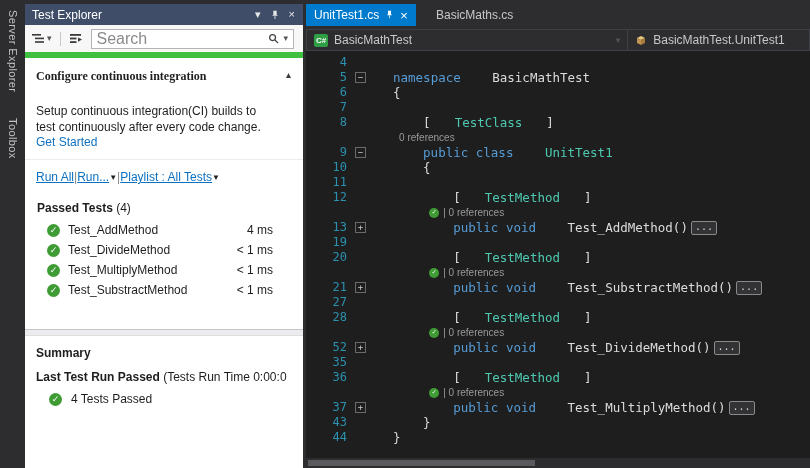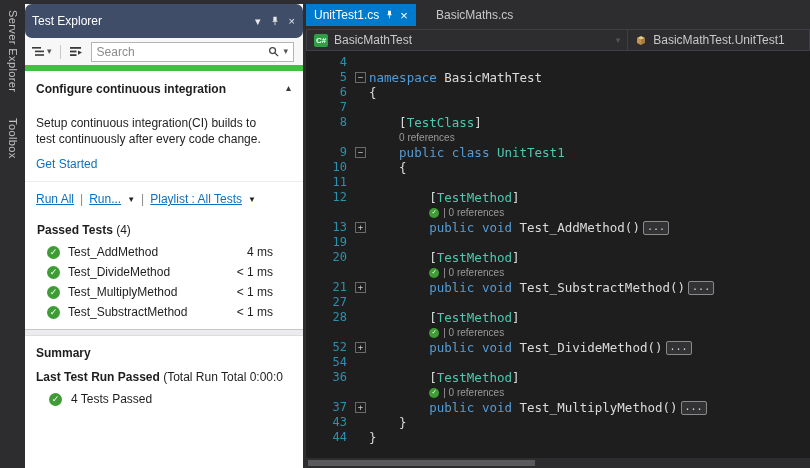--- a/index.html
+++ b/index.html
@@ -7,44 +7,44 @@
   body { font-family:"Liberation Sans", sans-serif; }
 
   .app { display:flex; width:810px; height:468px; background:#2d2d30; padding-top:4px; }
 
   
   .side-strip { width:25px; flex:none; display:flex; flex-direction:column; gap:26px; padding-top:6px; align-items:center; }
   .vtab { writing-mode:vertical-rl; font-size:11px; color:#c2c2c2; cursor:pointer; letter-spacing:.4px; }
 
   
   .te-panel { width:278px; flex:none; display:flex; flex-direction:column; background:#fff; margin-right:3px; }
-  .te-title { height:34px; flex:none; background:var(--panel-title-bg,#3f4d68); color:#fff; display:flex; align-items:center; padding:0 8px 0 7px; font-size:12px;border-radius:7px; }
+  .te-title { height:21px; flex:none; background:var(--panel-title-bg,#3f4d68); color:#fff; display:flex; align-items:center; padding:0 8px 0 7px; font-size:12px; }
   .te-title-text { flex:1; white-space:nowrap; }
   .te-title-icons { display:flex; gap:9px; align-items:center; color:#e8e8e8; }
   .tbtn { font-size:11px; line-height:1; cursor:pointer; display:inline-flex; align-items:center; }
   .te-toolbar { height:27px; flex:none; background:#f7f7f7; display:flex; align-items:center; padding:0 9px 0 7px; gap:4px; }
   .icon-btn { display:inline-flex; align-items:center; gap:2px; color:#3a3a3a; cursor:pointer; }
   .caret { font-size:9px; color:#555; line-height:1; }
   .vsep { width:1px; height:14px; background:#c9c9c9; margin:0 4px; }
   .search-box { flex:1; height:20px; min-width:0; border:1px solid #b4b4b4; background:#fff; display:flex; align-items:center; margin-left:5px; padding:0 5px 0 5px; }
-  .search-box input { flex:1; min-width:0; border:none; outline:none; font-size:12px; color:#333; font-family:inherit; background:transparent; }
+  .search-box input { flex:1; min-width:0; border:none; outline:none; font-size:16px; color:#333; font-family:inherit; background:transparent; }
   .search-box input::placeholder { color:#8a8a8a; }
   .search-icons { display:flex; align-items:center; gap:4px; color:#444; }
   .te-progress { height:6px; flex:none; background:var(--progress-green,#3fc13f); }
 
   .te-body { flex:1; background:#fff; overflow:hidden; font-size:12px; color:#1e1e1e; }
   .ci { padding:11px 12px 10px 11px; border-bottom:1px solid #ececec; }
-  .ci-head { display:flex; align-items:flex-start; }
+  .ci-head { display:flex; align-items:flex-start;font-family:Liberation Serif, serif; }
   .ci-title { font-weight:bold; flex:1; }
   .ci-collapse { color:#3a3a3a; font-size:10px; cursor:pointer; }
   .ci-text { margin-top:19px; line-height:1.35; padding-right:14px; }
   .link { color:var(--link-blue,#0e70c0); text-decoration:none; cursor:pointer; display:inline-block; }
-  .ci .link { margin-top:10px; }
+  .ci .link { }
   .u { text-decoration:underline; }
-  .run-row { padding:10px 10px 0 11px; display:flex; align-items:center; gap:6px; white-space:nowrap; }
+  .run-row { padding:10px 10px 0 11px; display:flex; align-items:center; white-space:nowrap; }
   .sep { color:#8a8a8a; }
   .dcaret { font-size:8px; color:#1e1e1e; cursor:pointer; }
   .passed-head { padding:17px 10px 5px 12px; }
   .b { font-weight:bold; }
   .test-row { display:flex; align-items:center; height:20px; padding:0 30px 0 22px; gap:8px; cursor:pointer; }
   .test-row .name { flex:1; white-space:nowrap; overflow:hidden; }
   .test-row .dur { flex:none; }
   .pass { width:13px; height:13px; border-radius:50%; background:var(--pass-green,#3f9c35); color:#fff; font-size:9px; display:inline-flex; align-items:center; justify-content:center; flex:none; }
   .pass.small { width:10px; height:10px; font-size:7px; margin-right:4px; }
   .te-splitter { height:7px; flex:none; background:#ececf0; border-top:1px solid #c6c6c6; border-bottom:1px solid #dddddd; cursor:row-resize; }
@@ -64,21 +64,21 @@
   .nav-left .nav-text { flex:1; white-space:nowrap; overflow:hidden; }
   .nav-right { flex:1; min-width:0; display:flex; align-items:center; gap:6px; padding:0 7px; cursor:pointer; white-space:nowrap; overflow:hidden; }
   .csicon { width:14px; height:13px; flex:none; background:#2f9e44; color:#fff; font-size:8px; font-weight:bold; border-radius:2px; display:inline-flex; align-items:center; justify-content:center; }
 
   .code { flex:1; background:var(--editor-bg,#1e1e1e); font-family:"DejaVu Sans Mono","Liberation Mono",monospace; font-size:12.5px; line-height:15px; padding-top:4px; overflow:hidden; }
   .code-row { display:flex; height:15px; align-items:center; white-space:pre; }
   .ln { width:46px; flex:none; text-align:right; padding-right:5px; color:var(--line-number-blue,#2b91af); font-size:12px; }
   .fold { width:17px; flex:none; display:flex; align-items:center; justify-content:center; }
   .foldbox { width:11px; height:11px; border:1px solid #6a6a6a; color:#c8c8c8; background:var(--editor-bg,#1e1e1e); font-size:9px; line-height:1; display:flex; align-items:center; justify-content:center; cursor:pointer; }
   .content { flex:1; min-width:0; display:flex; align-items:center; color:var(--plain-code,#dcdcdc); }
-  .tok { white-space:pre; }
+  .tok { white-space:pre;margin-left:24px; }
   .kw { color:var(--keyword-blue,#569cd6); }
   .type { color:var(--type-teal,#4ec9b0); }
   .plain { color:var(--plain-code,#dcdcdc); }
   .collapsed { flex:none; border:1px solid #8a8a8a; background:#333336; color:#d4d4d4; font-size:10px; line-height:8px; padding:1px 3px 3px; margin-left:3px; border-radius:2px; cursor:pointer; }
   .lens-text { font-family:"Liberation Sans",sans-serif; font-size:10px; color:var(--codelens-gray,#9a9a9a); cursor:pointer; }
   .hscroll { height:10px; flex:none; background:#2d2d30; position:relative; cursor:pointer; }
   .hscroll .thumb { position:absolute; left:2px; top:2px; height:6px; width:45%; background:#5a5a5e; }
 </style>
 </head>
 <body>
@@ -184,21 +184,21 @@
             <span class="dur">&lt; 1 ms</span>
           </div>
         </div>
     </div>
 
     <div class="te-splitter"></div>
 
     <div class="te-summary">
       <div class="b">Summary</div>
       <div class="sum-line">
-        <span class="b">Last Test Run Passed</span><span> (Total Run Total 0:00:0</span>
+        <span class="b">Last Test Run Passed</span><span> (Tests Run Time 0:00:0</span>
       </div>
       <div class="sum-pass">
         <span class="pass">✓</span>
         <span>4 Tests Passed</span>
       </div>
     </div>
   </div>
 
   <div class="editor">
     <div class="tabbar">
@@ -247,21 +247,21 @@
         <div class="code-row"><span class="ln"></span><span class="fold"></span><span class="content" style="padding-left: 8ch;"><span class="pass small">✓</span><span class="lens-text">| 0 references</span></span></div>
         <div class="code-row"><span class="ln">13</span><span class="fold"><span class="foldbox">+</span></span><span class="content" style="padding-left: 8ch;"><span class="tok kw">public void </span><span class="tok plain">Test_AddMethod()</span><span class="collapsed">...</span></span></div>
         <div class="code-row"><span class="ln">19</span><span class="fold"></span><span class="content"></span></div>
         <div class="code-row"><span class="ln">20</span><span class="fold"></span><span class="content" style="padding-left: 8ch;"><span class="tok plain">[</span><span class="tok type">TestMethod</span><span class="tok plain">]</span></span></div>
         <div class="code-row"><span class="ln"></span><span class="fold"></span><span class="content" style="padding-left: 8ch;"><span class="pass small">✓</span><span class="lens-text">| 0 references</span></span></div>
         <div class="code-row"><span class="ln">21</span><span class="fold"><span class="foldbox">+</span></span><span class="content" style="padding-left: 8ch;"><span class="tok kw">public void </span><span class="tok plain">Test_SubstractMethod()</span><span class="collapsed">...</span></span></div>
         <div class="code-row"><span class="ln">27</span><span class="fold"></span><span class="content"></span></div>
         <div class="code-row"><span class="ln">28</span><span class="fold"></span><span class="content" style="padding-left: 8ch;"><span class="tok plain">[</span><span class="tok type">TestMethod</span><span class="tok plain">]</span></span></div>
         <div class="code-row"><span class="ln"></span><span class="fold"></span><span class="content" style="padding-left: 8ch;"><span class="pass small">✓</span><span class="lens-text">| 0 references</span></span></div>
         <div class="code-row"><span class="ln">52</span><span class="fold"><span class="foldbox">+</span></span><span class="content" style="padding-left: 8ch;"><span class="tok kw">public void </span><span class="tok plain">Test_DivideMethod()</span><span class="collapsed">...</span></span></div>
-        <div class="code-row"><span class="ln">54</span><span class="fold"></span><span class="content"></span></div>
+        <div class="code-row"><span class="ln">35</span><span class="fold"></span><span class="content"></span></div>
         <div class="code-row"><span class="ln">36</span><span class="fold"></span><span class="content" style="padding-left: 8ch;"><span class="tok plain">[</span><span class="tok type">TestMethod</span><span class="tok plain">]</span></span></div>
         <div class="code-row"><span class="ln"></span><span class="fold"></span><span class="content" style="padding-left: 8ch;"><span class="pass small">✓</span><span class="lens-text">| 0 references</span></span></div>
         <div class="code-row"><span class="ln">37</span><span class="fold"><span class="foldbox">+</span></span><span class="content" style="padding-left: 8ch;"><span class="tok kw">public void </span><span class="tok plain">Test_MultiplyMethod()</span><span class="collapsed">...</span></span></div>
         <div class="code-row"><span class="ln">43</span><span class="fold"></span><span class="content" style="padding-left: 4ch;"><span class="tok plain">}</span></span></div>
         <div class="code-row"><span class="ln">44</span><span class="fold"></span><span class="content"><span class="tok plain">}</span></span></div>
       </div>
     <div class="hscroll">
         <div class="thumb"></div>
       </div>
   </div>

